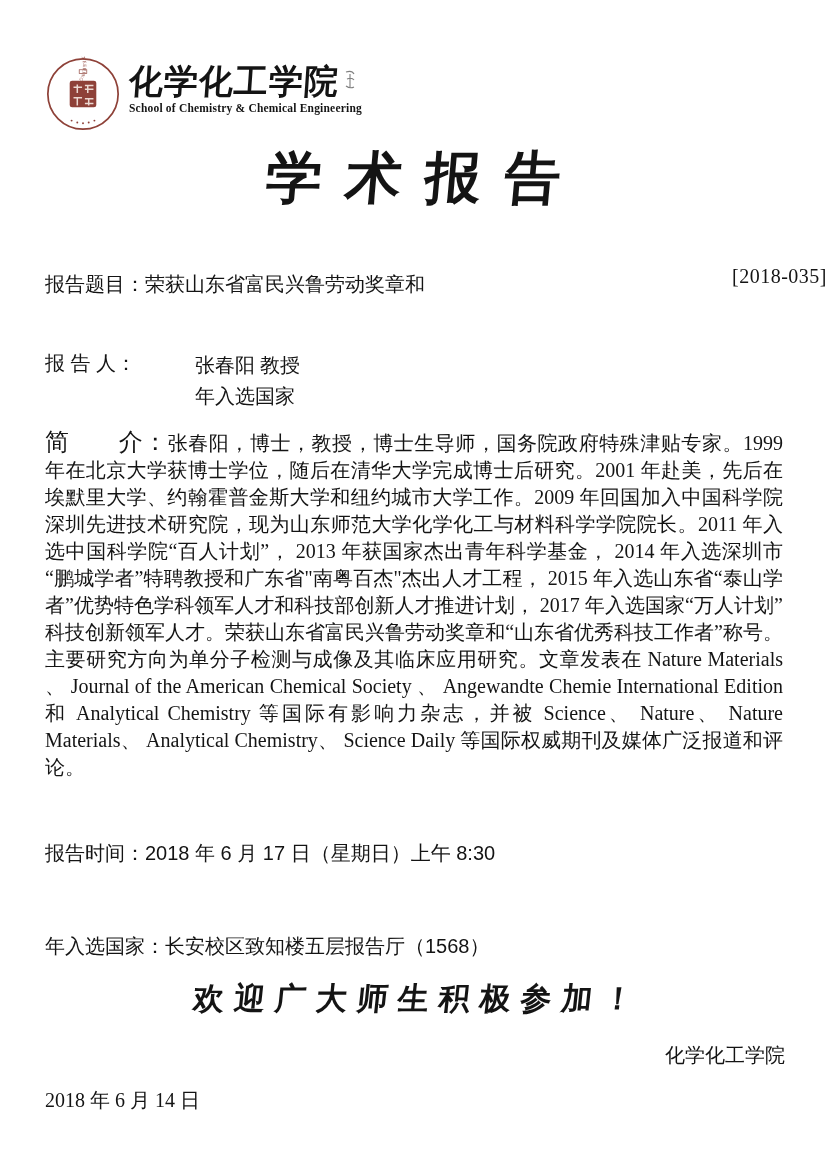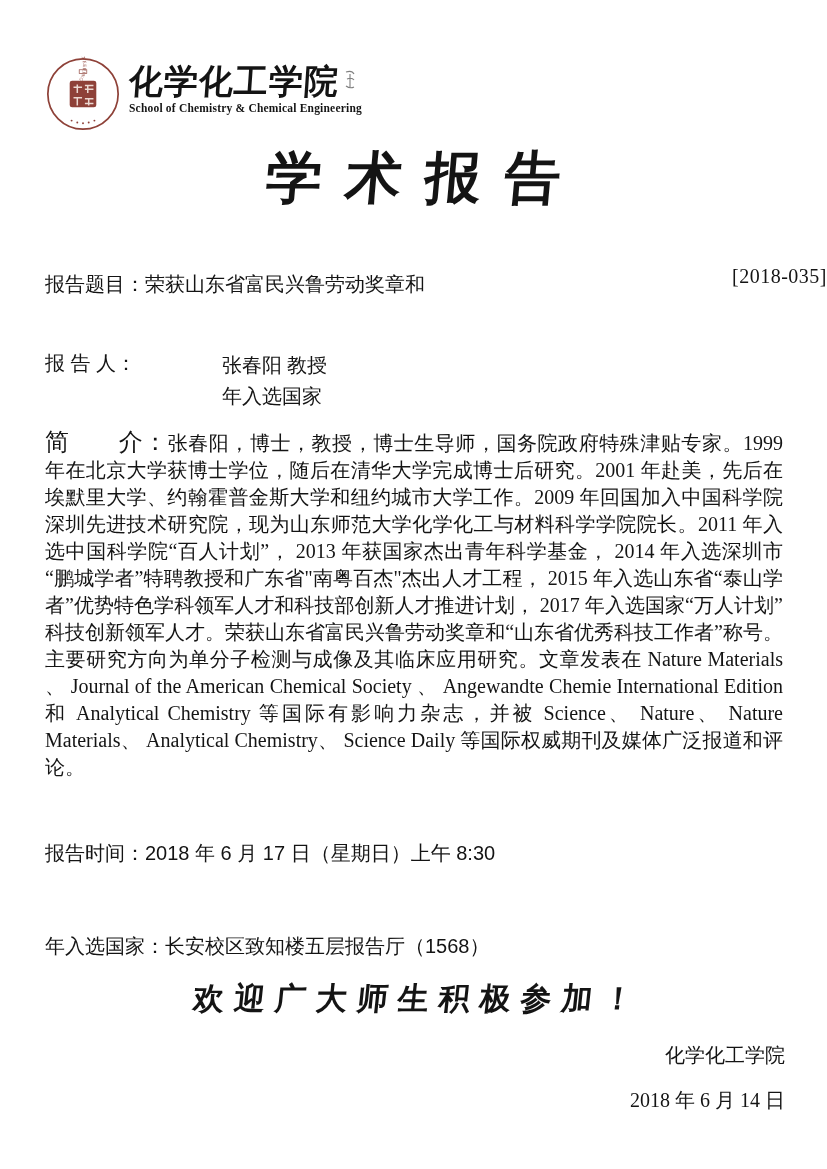--- a/index.html
+++ b/index.html
@@ -25,37 +25,37 @@
            font-family:"DejaVu Serif",serif; font-weight:900; font-size:56px; line-height:70px;
            letter-spacing:.42em; text-indent:.42em; transform:skewX(-5deg); }
   .issue { position:absolute; top:227px; left:0; right:0; text-align:right;
            font-size:20px; letter-spacing:.5px;margin-top:38px; }
 
   
   .lbl { font-family:"Liberation Sans","DejaVu Sans",sans-serif; font-weight:400; }
 
   .topic-line { position:absolute; top:270px; left:45px; right:45px; font-size:20px; line-height:28px; }
 
-  .speaker-row { position:absolute; top:350px; left:45px; right:33px; display:flex; font-size:20px;gap:27px; }
+  .speaker-row { position:absolute; top:350px; left:45px; right:33px; display:flex; font-size:20px; }
   .speaker-label { width:150px; flex:0 0 150px; font-size:20px; }
   .speaker-val { line-height:31px; }
 
   .bio { position:absolute; top:428px; left:45px; right:44px; font-size:20px; line-height:27px;
          text-align:justify; }
   .bio .lbl { font-size:24px; }
 
   .meta-time  { position:absolute; top:840px; left:45px; right:45px; font-size:20px; }
   .meta-venue { position:absolute; top:933px; left:45px; right:45px; font-size:20px; }
 
   .welcome { position:absolute; top:975px; left:0; right:0; text-align:center;
              font-family:"DejaVu Serif",serif; font-weight:900; font-size:31px; line-height:46px;
              letter-spacing:.32em; text-indent:.32em; transform:skewX(-6deg); }
 
   .footer-sig  { position:absolute; top:1042px; left:45px; right:42px; text-align:right; font-size:20px; }
-  .footer-date { position:absolute; top:1087px; left:45px; right:42px; text-align:right; font-size:20px; }
+  .footer-date { position:absolute; top:1087px; left:45px; right:42px; text-align:left; font-size:20px; }
 </style>
 </head>
 <body>
 
 <div class="page">
 
   <header class="logo-row">
     <svg class="seal" viewBox="0 0 80 80" aria-hidden="true">
       <circle cx="40" cy="40" r="37" fill="none" stroke="#8e4138" stroke-width="1.8"></circle>
       <defs>

